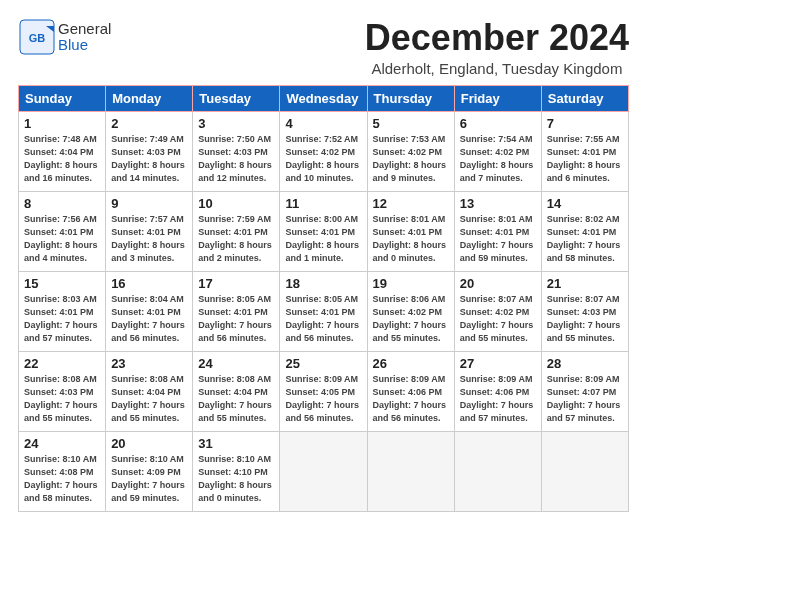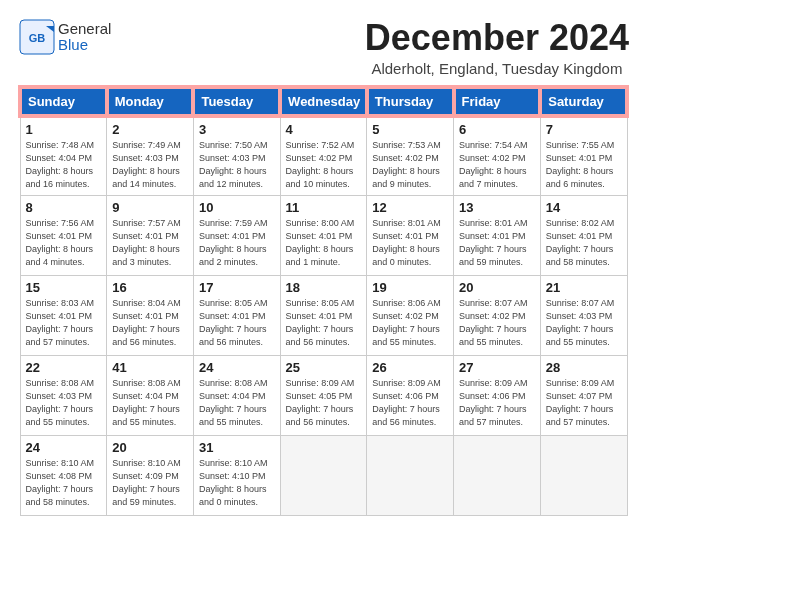--- a/index.html
+++ b/index.html
@@ -41,21 +41,21 @@
       border-collapse: collapse;
       table-layout: fixed;
     }
     .calendar thead tr th {
       background: #1565c0;
       color: #fff;
       font-size: 13px;
       font-weight: bold;
       text-align: left;
       padding: 5px 6px;
-      border: 4px solid #fca5a5;
+      border: 1px solid #fca5a5;
     }
     .calendar tbody tr td {
       border: 1px solid #ccc;
       vertical-align: top;
       padding: 4px 5px;
       font-size: 9.5px;
       color: #333;
       height: 80px;
       background: #fff;
     }
@@ -66,20 +66,21 @@
       font-size: 13px;
       font-weight: bold;
       color: #222;
       display: block;
       margin-bottom: 2px;
     }
     .day-info {
       font-size: 9px;
       color: #444;
       line-height: 1.45;
+      font-weight: bold;
     }
     .logo-wrapper {
       display: flex;
       align-items: center;
     }
     .logo-svg {
       margin-right: 2px;
     }
   </style>
 </head>
@@ -208,21 +209,21 @@
             <span class="day-num">21</span>
             <div class="day-info">Sunrise: 8:07 AM<br>Sunset: 4:03 PM<br>Daylight: 7 hours<br>and 55 minutes.</div>
           </td>
         </tr>
         <tr>
           <td>
             <span class="day-num">22</span>
             <div class="day-info">Sunrise: 8:08 AM<br>Sunset: 4:03 PM<br>Daylight: 7 hours<br>and 55 minutes.</div>
           </td>
           <td>
-            <span class="day-num">41</span>
+            <span class="day-num">23</span>
             <div class="day-info">Sunrise: 8:08 AM<br>Sunset: 4:04 PM<br>Daylight: 7 hours<br>and 55 minutes.</div>
           </td>
           <td>
             <span class="day-num">24</span>
             <div class="day-info">Sunrise: 8:08 AM<br>Sunset: 4:04 PM<br>Daylight: 7 hours<br>and 55 minutes.</div>
           </td>
           <td>
             <span class="day-num">25</span>
             <div class="day-info">Sunrise: 8:09 AM<br>Sunset: 4:05 PM<br>Daylight: 7 hours<br>and 56 minutes.</div>
           </td>

